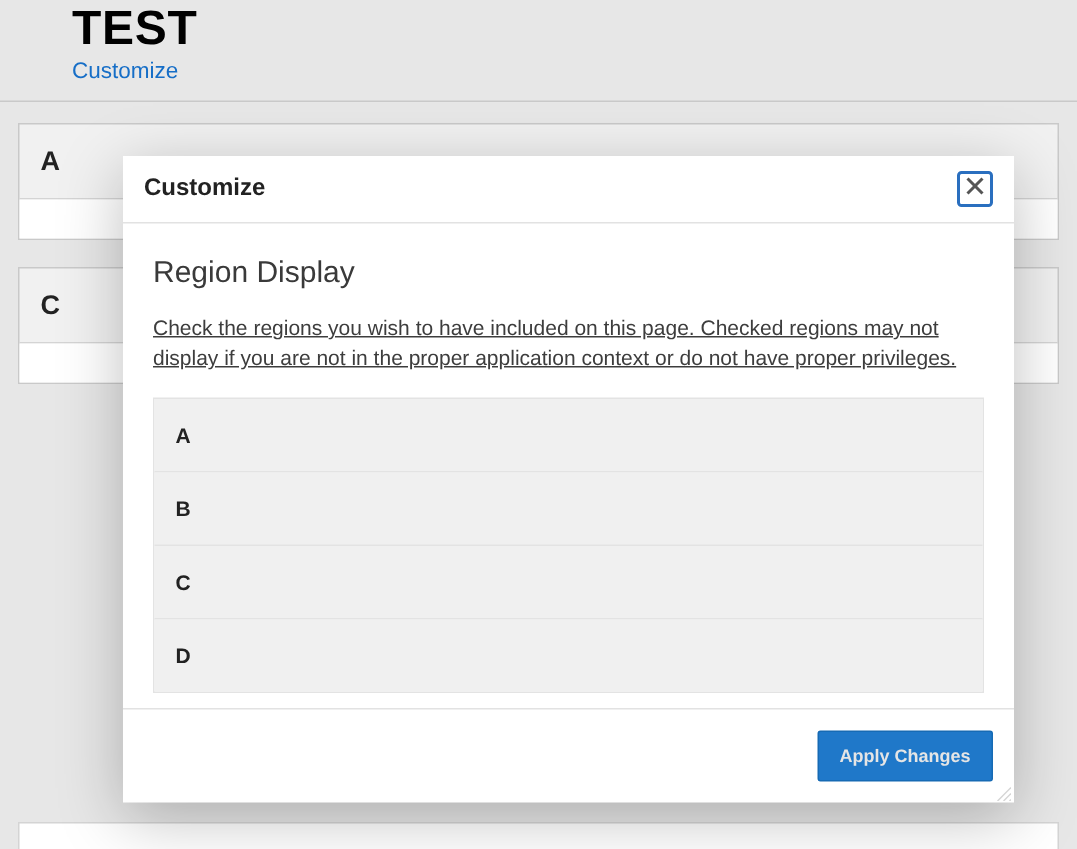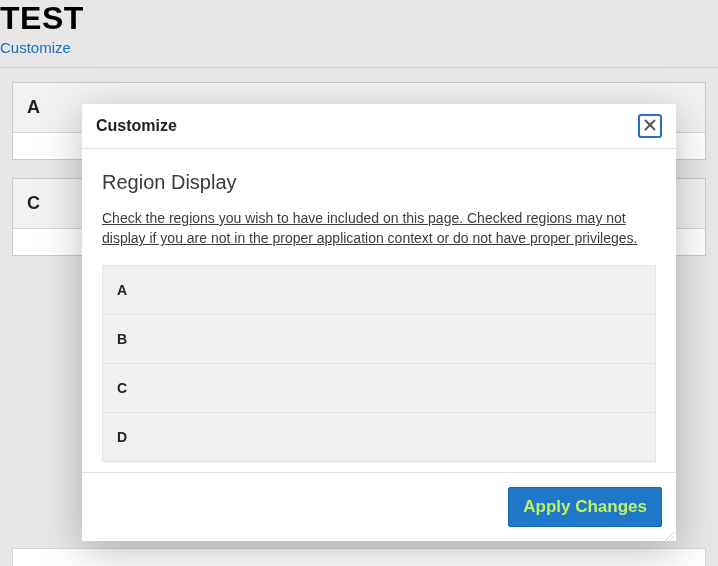--- a/index.html
+++ b/index.html
@@ -12,20 +12,21 @@
     position: relative;
   }
 
   
   .page-bg {
     position: absolute;
     inset: 0;
     background: #e7e7e7;
   }
   .page-header {
+    margin-left: 48px;
   }
   .page-title {
     font-size: 32px;
     font-weight: 800;
     color: #000;
     letter-spacing: 0.5px;
   }
   .customize-link {
     font-size: 15px;
     color: #166ec7;
@@ -125,23 +126,23 @@
   .region-item:last-child { border-bottom: none; }
 
   .modal-footer {
     border-top: 1px solid #e2e2e2;
     padding: 14px;
     text-align: right;
     position: relative;
   }
   .apply-btn {
     background: #1f78c9;
-    color: #bef264;
+    color: #e5e5e5;
     border: 1px solid #166ab4;
-    font-size: 17px;
+    font-size: 12px;
     font-weight: 700;
     padding: 9px 14px;
     border-radius: 2px;
     cursor: pointer;
   }
   .resize-handle {
     position: absolute;
     right: 2px;
     bottom: 2px;
     width: 12px;

